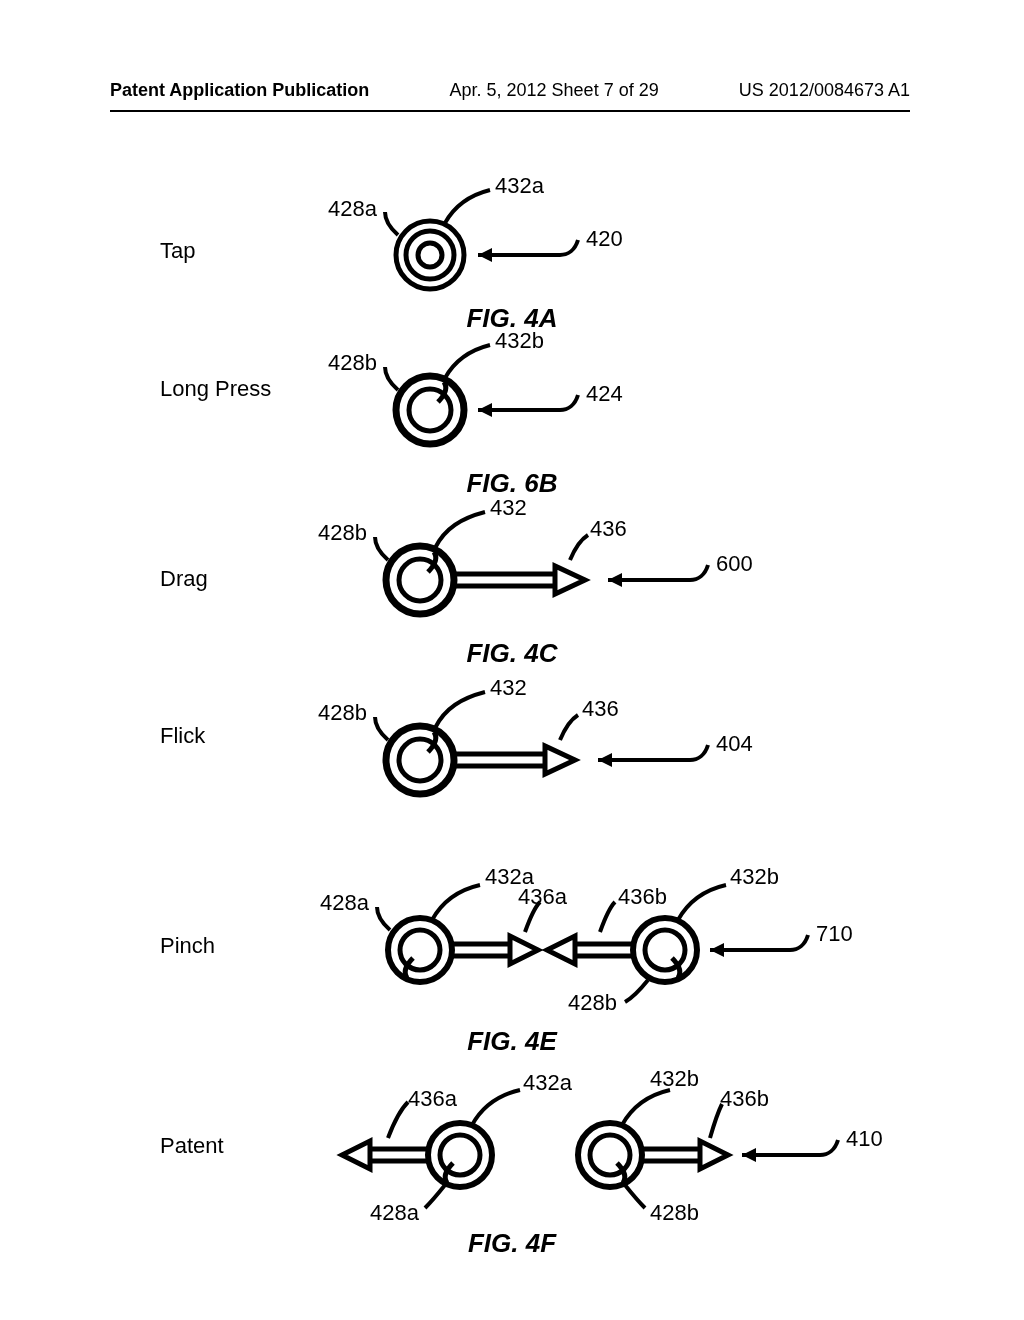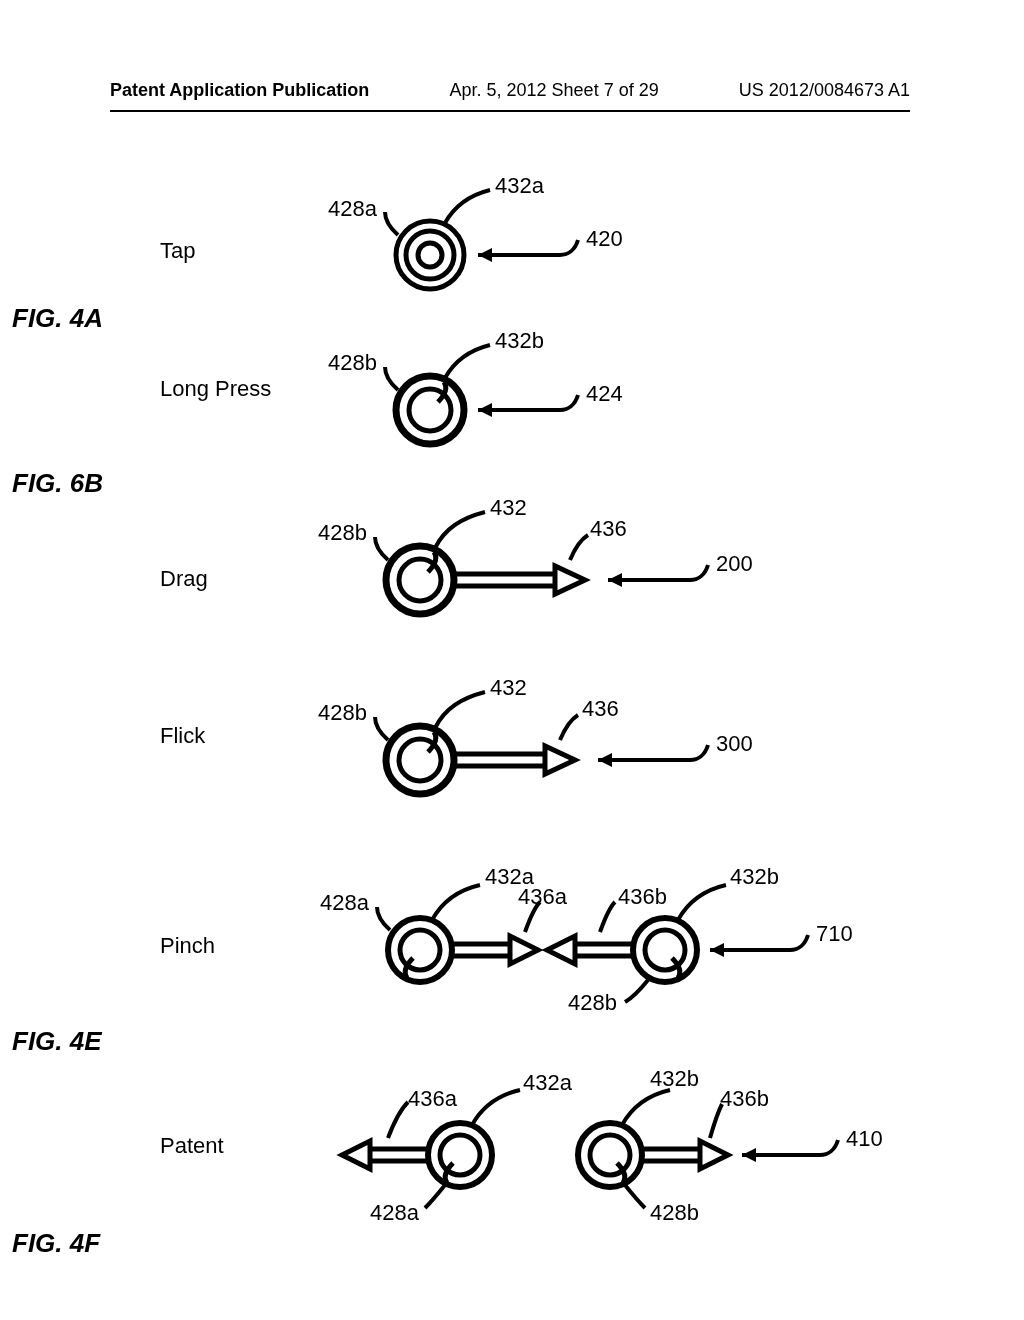--- a/index.html
+++ b/index.html
@@ -5,21 +5,21 @@
   html,body{margin:0;padding:0;background:#fff;font-family:Arial,Helvetica,sans-serif;color:#000}
   .page{width:1020px;height:1320px;position:relative;background:#fff}
   .header{position:absolute;top:80px;left:0;right:0;display:flex;justify-content:space-between;
           padding:0 110px;font-size:18px}
   .rule{position:absolute;top:110px;left:110px;right:110px;border-top:2px solid #000}
   .fig-label{font:italic 700 26px/1 Arial,Helvetica,sans-serif;text-align:center}
   .gesture-label{font:400 22px/1 Arial,Helvetica,sans-serif;position:absolute}
   .ref{font:400 22px/1 Arial,Helvetica,sans-serif;position:absolute}
   svg{overflow:visible}
   .block{position:absolute}
-  .figcap{position:absolute;left:12px;right:0;text-align:left}
+  .figcap{position:absolute;left:4px;right:0;text-align:center}
 </style>
 </head>
 <body>
 
 <div class="page">
 
   <div class="header">
     <span style="font-weight:700">Patent Application Publication</span>
     <span>Apr. 5, 2012  Sheet 7 of 29</span>
     <span>US 2012/0084673 A1</span>
@@ -87,22 +87,23 @@
       <path d="M435 48 C445 28 462 18 485 12" fill="none" stroke="#000" stroke-width="4"></path>
       <path d="M570 60 C575 48 580 40 588 35" fill="none" stroke="#000" stroke-width="4"></path>
       <path d="M388 60 C380 53 375 45 375 37" fill="none" stroke="#000" stroke-width="4"></path>
       <line x1="690" y1="80" x2="608" y2="80" stroke="#000" stroke-width="4"></line>
       <polygon points="608,80 622,73 622,87" fill="#000"></polygon>
       <path d="M690 80 C698 80 705 75 708 65" fill="none" stroke="#000" stroke-width="4"></path>
     </svg>
     <span class="ref" style="top:-3px;left:490px">432</span>
     <span class="ref" style="top:18px;left:590px">436</span>
     <span class="ref" style="top:22px;left:318px">428b</span>
-    <span class="ref" style="top:53px;left:716px">200</span>
-  </div>
+    <span class="ref" style="top:53px;left:716px">600</span>
+  </div>
+  <div class="figcap fig-label" style="top:640px">FIG. 4C</div>
 
   <div class="block" style="top:680px;left:0;width:1024px;height:150px">
     <span class="gesture-label" style="top:45px;left:160px">Flick</span>
     <svg width="1024" height="150">
       <g>
         <circle cx="420" cy="80" r="34" fill="none" stroke="#000" stroke-width="7"></circle>
         <circle cx="420" cy="80" r="21" fill="none" stroke="#000" stroke-width="5"></circle>
         <path d="M428 72 C435 65 438 58 434 52" fill="none" stroke="#000" stroke-width="5"></path>
       </g>
       <g>
@@ -113,21 +114,21 @@
       <path d="M435 48 C445 28 462 18 485 12" fill="none" stroke="#000" stroke-width="4"></path>
       <path d="M560 60 C565 48 570 40 578 35" fill="none" stroke="#000" stroke-width="4"></path>
       <path d="M388 60 C380 53 375 45 375 37" fill="none" stroke="#000" stroke-width="4"></path>
       <line x1="690" y1="80" x2="598" y2="80" stroke="#000" stroke-width="4"></line>
       <polygon points="598,80 612,73 612,87" fill="#000"></polygon>
       <path d="M690 80 C698 80 705 75 708 65" fill="none" stroke="#000" stroke-width="4"></path>
     </svg>
     <span class="ref" style="top:-3px;left:490px">432</span>
     <span class="ref" style="top:18px;left:582px">436</span>
     <span class="ref" style="top:22px;left:318px">428b</span>
-    <span class="ref" style="top:53px;left:716px">300</span>
+    <span class="ref" style="top:53px;left:716px">404</span>
   </div>
 
   <div class="block" style="top:860px;left:0;width:1024px;height:170px">
     <span class="gesture-label" style="top:75px;left:160px">Pinch</span>
     <svg width="1024" height="170">
 
       <g>
         <circle cx="420" cy="90" r="32" fill="none" stroke="#000" stroke-width="6"></circle>
         <circle cx="420" cy="90" r="20" fill="none" stroke="#000" stroke-width="5"></circle>
         <path d="M413 98 C406 105 403 112 407 118" fill="none" stroke="#000" stroke-width="5"></path>

